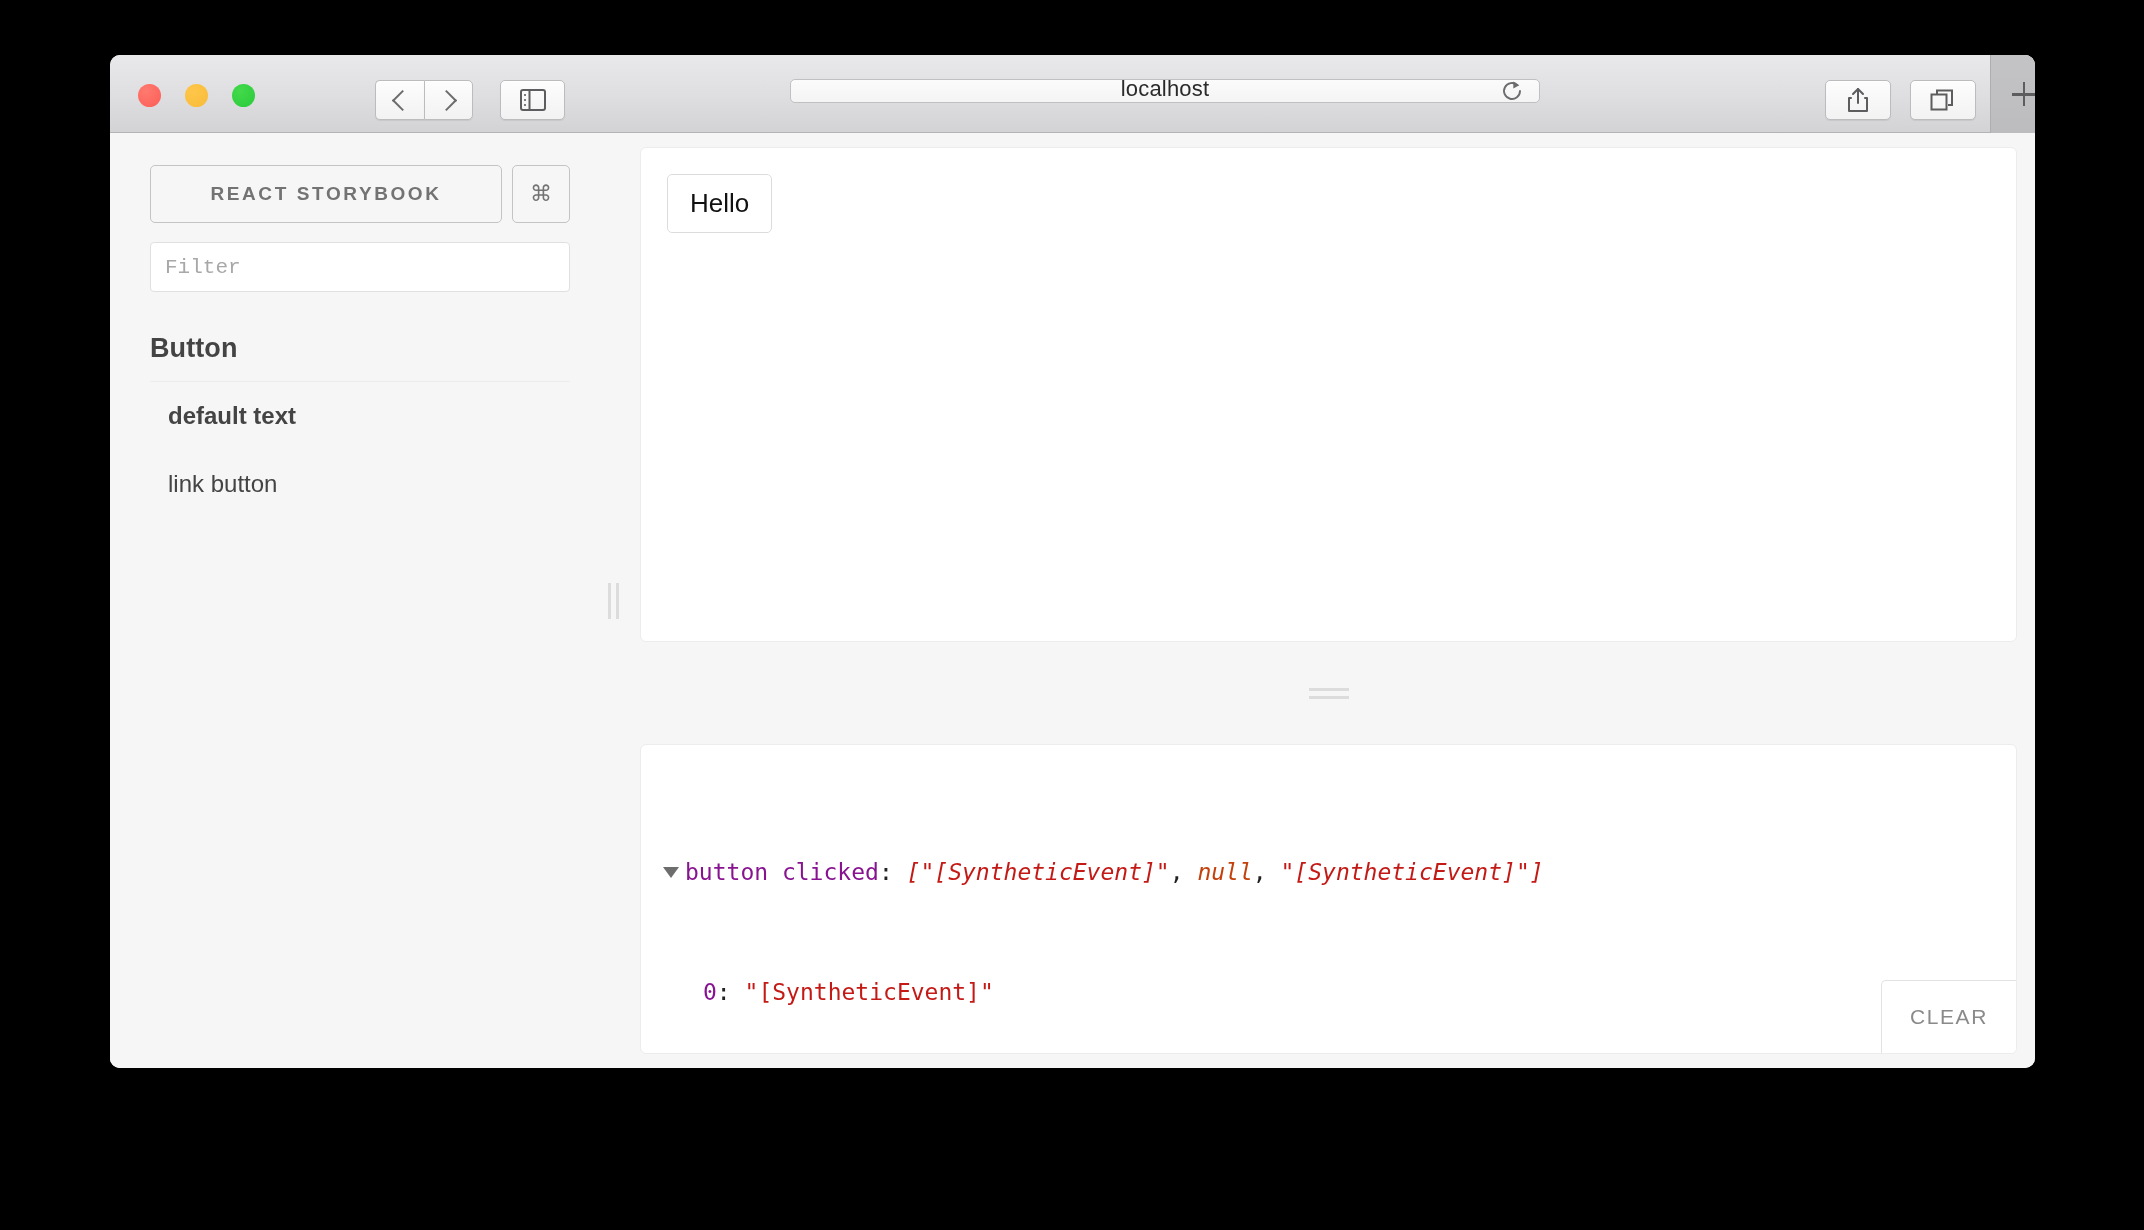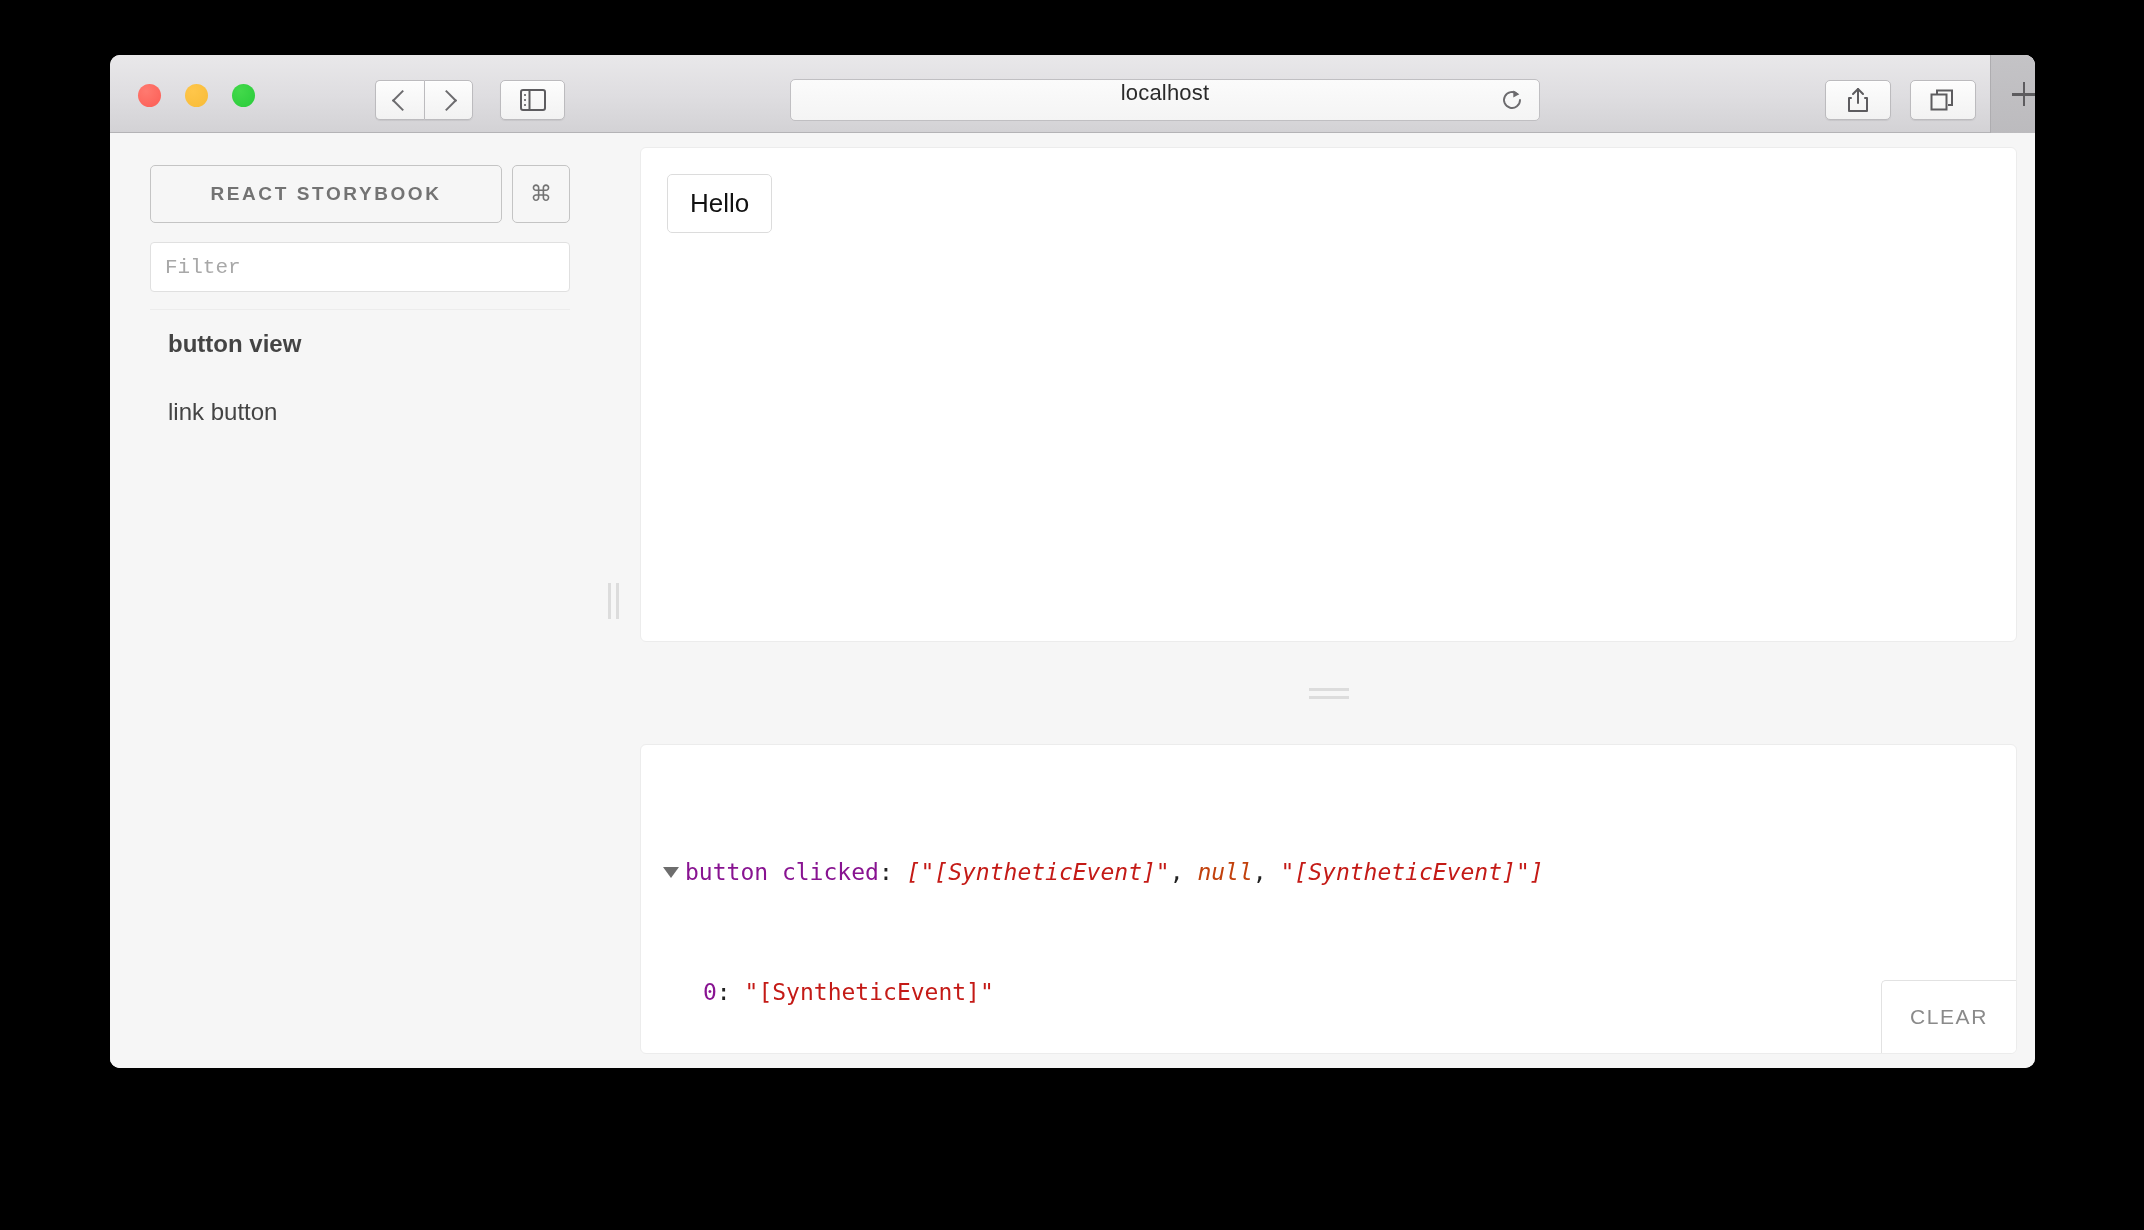--- a/index.html
+++ b/index.html
@@ -76,27 +76,27 @@
     width: 13px; height: 13px;
     border-left: 2.4px solid #6c6b6e;
     border-bottom: 2.4px solid #6c6b6e;
   }
   .chev.left  { transform: rotate(45deg); margin-left: 4px; }
   .chev.right { transform: rotate(-135deg); margin-right: 4px; }
 
   #url-field {
     position: absolute;
     left: 680px; top: 24px;
-    width: 750px; height: 42px;
+    width: 750px; height: 24px;
     background: linear-gradient(to bottom, #fbfbfb, #f4f4f4);
     border: 1px solid #c0bfc2;
     border-radius: 5px;
     box-sizing: border-box;
     display: flex;
-    align-items: flex-start;
+    align-items: flex-end;
     justify-content: center;
   }
   #url-text {
     font-size: 22px;
     color: #2b2b2b;
     letter-spacing: 0.2px;
   }
   #reload-btn {
     position: absolute;
     right: 14px; top: 50%;
@@ -427,23 +427,24 @@
   <div id="page">
 
     <div id="sb-sidebar">
       <div id="sb-header-row">
         <div id="sb-brand">REACT STORYBOOK</div>
         <div id="sb-shortcut">⌘</div>
       </div>
 
       <input id="sb-filter" type="text" placeholder="Filter" style="">
 
+      <div id="sb-kind">Button</div>
       <div id="sb-kind-rule"></div>
 
-      <div class="sb-story selected">button view</div>
+      <div class="sb-story selected">default text</div>
       <div class="sb-story">link button</div>
     </div>
 
     <div id="split-v">
       <span id="split-v-grip">
         <i></i>
           <i></i>
       </span>
     </div>
 

